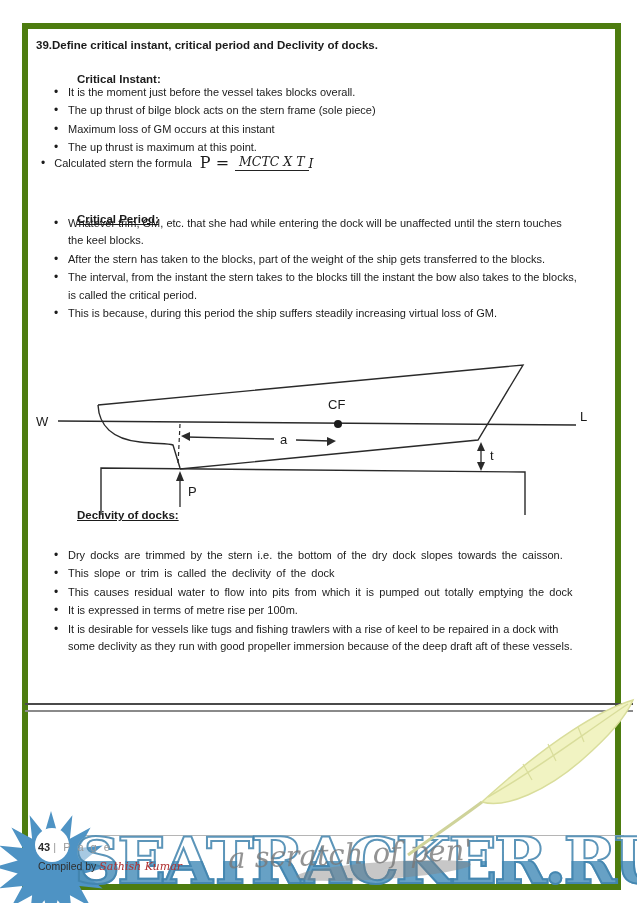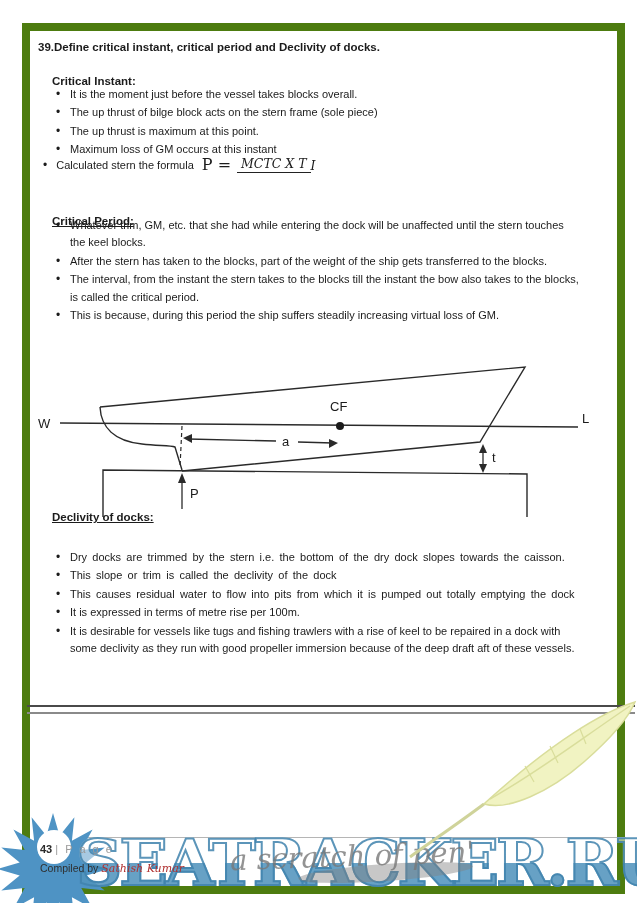--- a/index.html
+++ b/index.html
@@ -5,30 +5,30 @@
   html,body{margin:0;padding:0;}
   body{
     position:relative; width:637px; height:903px; overflow:hidden;
     background:#ffffff;
     font-family:"Liberation Sans", sans-serif;
     color:#1b1b1b;
   }
   .page{
     position:absolute; left:22px; top:23px;
     width:587px; height:855px;
-    border:8px solid #4d7c0f;
+    border:6px solid #4d7c0f;
     background:#fff;
   }
   .abs{position:absolute;}
   .title{
     left:8px; top:10px; width:560px;
     font-size:11.5px; font-weight:bold;
   }
   .heading{
-    font-size:11.5px; font-weight:bold;
+    font-size:11.5px; font-weight:bold;margin-left:27px;
   }
   .heading.u{text-decoration:underline;}
   ul.blist{
     margin:0; padding:0; list-style:none; width:552px;
   }
   ul.blist li{
     position:relative; margin:0 16px 1px 27px; font-size:11px; line-height:17.4px;
   }
   ul.blist li::before{
     content:"•"; position:absolute; left:-14px; top:0; font-size:12px; color:#1b1b1b;
@@ -97,22 +97,22 @@
 <body>
 
 <div class="page">
 
   <div class="abs title">39.Define critical instant, critical period and Declivity of docks.</div>
 
   <div class="abs heading" style="left:22px; top:44px;">Critical Instant:</div>
   <ul class="abs blist" style="left:13px; top:55px;">
     <li>It is the moment just before the vessel takes blocks overall.</li>
     <li>The up thrust of bilge block acts on the stern frame (sole piece)</li>
+    <li>Maximum loss of GM occurs at this instant</li>
     <li>The up thrust is maximum at this point.</li>
-    <li>Maximum loss of GM occurs at this instant</li>
   </ul>
 
   <div class="abs formula-row">
     <span class="dot">•</span>
     <span>Calculated stern the formula</span>
     <span class="frac-wrap">
       <span class="frac-lhs">P =</span>
       <span class="frac">
         <span class="num">MCTC X T</span>
         <span class="den">I</span>

